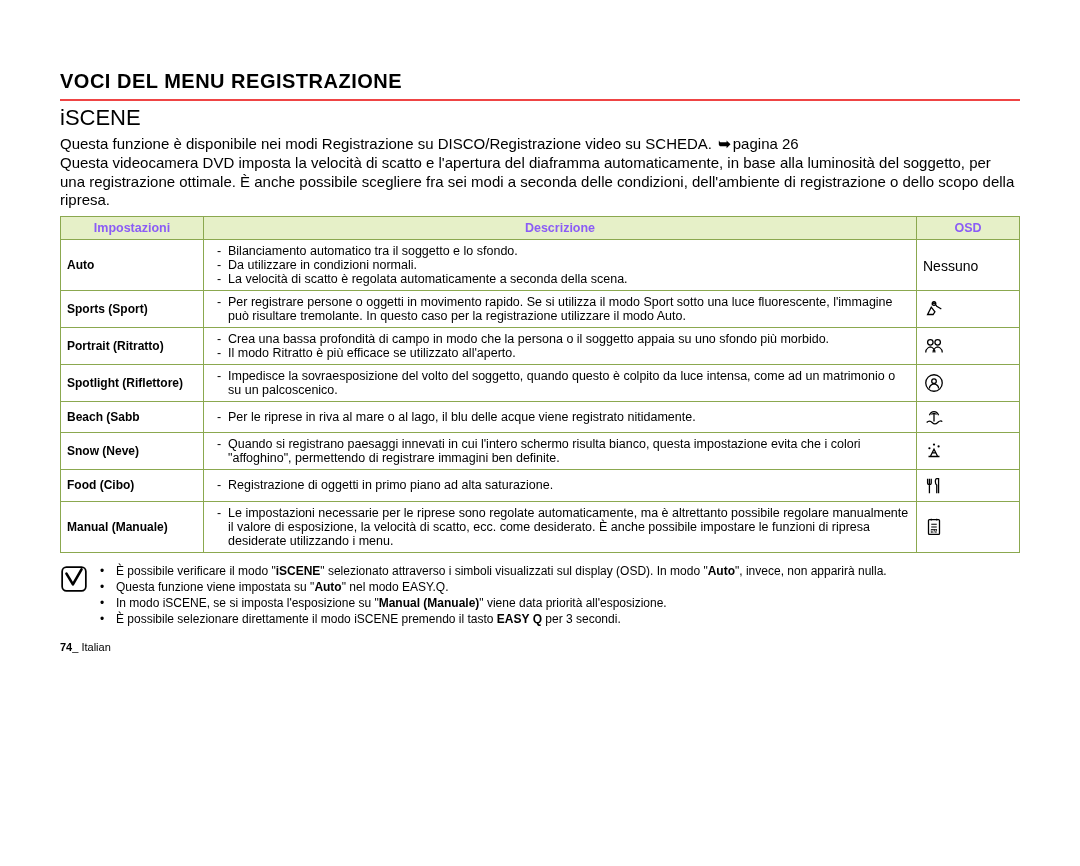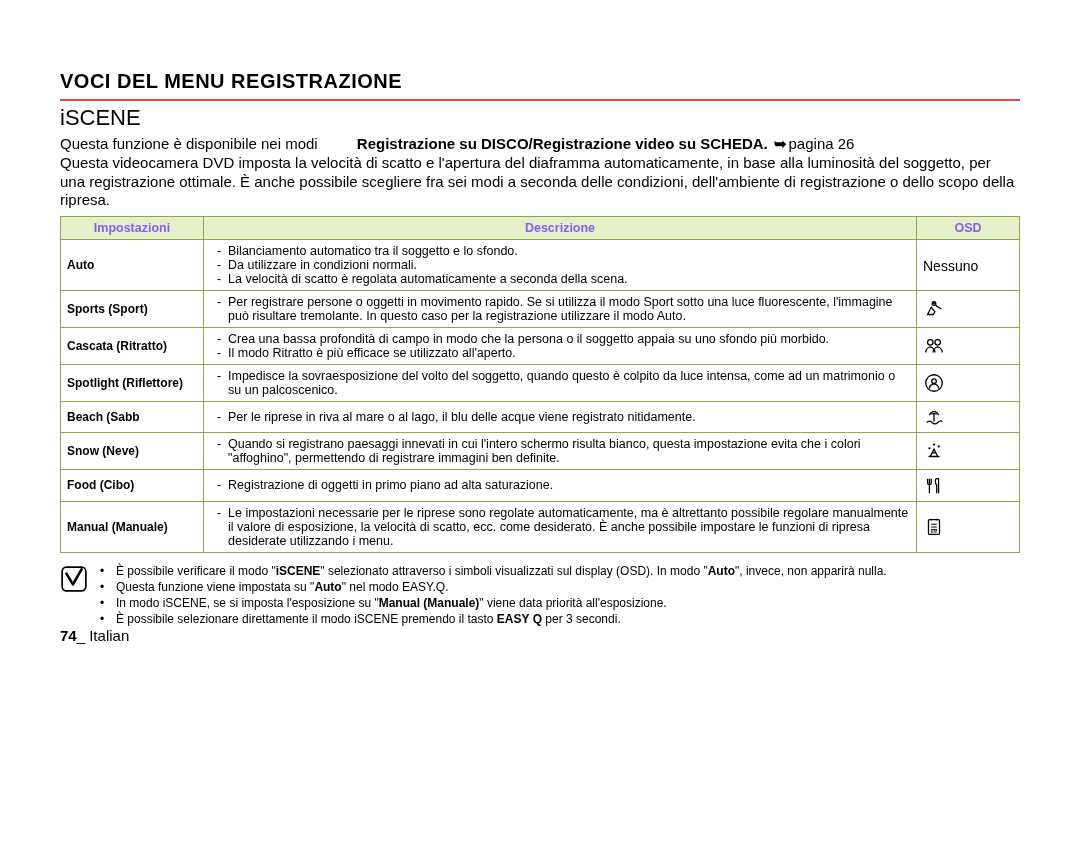--- a/index.html
+++ b/index.html
@@ -35,21 +35,21 @@
   .subheading {
     font-size: 22px;
     font-weight: 400;
     margin: 2px 0 4px 0;
   }
   .bodytext {
     font-size: 15px;
     line-height: 1.25;
     margin: 0 0 6px 0;
   }
-  .bodytext .bold { font-weight: 700; margin-left: 35px; }
+  .bodytext .bold { font-weight: 400; }
   .arrow { font-weight: 700; display:inline-block; margin:0 2px;}
   table.scene {
     width: 100%;
     border-collapse: collapse;
     font-size: 12.5px;
     margin-top: 4px;
   }
   table.scene th, table.scene td {
     border-top: 1px solid #8ba84f;
     border-bottom: 1px solid #8ba84f;
@@ -89,22 +89,22 @@
   .notebox .note-icon svg { width:28px; height:28px; }
   .notebox ul {
     margin:0; padding:0; list-style:none;
     font-size:12px;
     line-height:1.35;
   }
   .notebox li { display:flex; }
   .notebox li .bullet { width:16px; flex:0 0 16px; }
   .notebox li .btxt { flex:1; }
   .footer {
-    font-size:15px;
-    margin-top:0;
+    font-size:11px;
+    margin-top:14px;
   }
   .footer .bold { font-weight:700; }
   .icon-svg { width:22px; height:22px; display:inline-block; vertical-align:middle;}
 </style>
 </head>
 <body>
 
 <svg width="0" height="0" style="position:absolute">
   <defs>
     <g id="ico-sports">
@@ -206,21 +206,21 @@
                 <span class="dash">-</span>
                 <span class="dtxt">Per registrare persone o oggetti in movimento rapido. Se si utilizza il modo Sport sotto una luce fluorescente, l'immagine può risultare tremolante. In questo caso per la registrazione utilizzare il modo Auto.</span>
               </li>
             </ul>
           </td>
           <td class="osd"><svg viewBox="0 0 24 24" class="icon-svg">
               <use href="#ico-sports"></use>
             </svg></td>
         </tr>
         <tr>
-          <td class="setting">Cascata (Ritratto)</td>
+          <td class="setting">Portrait (Ritratto)</td>
           <td class="desc">
             <ul>
               <li>
                 <span class="dash">-</span>
                 <span class="dtxt">Crea una bassa profondità di campo in modo che la persona o il soggetto appaia su uno sfondo più morbido.</span>
               </li>
               <li>
                 <span class="dash">-</span>
                 <span class="dtxt">Il modo Ritratto è più efficace se utilizzato all'aperto.</span>
               </li>

